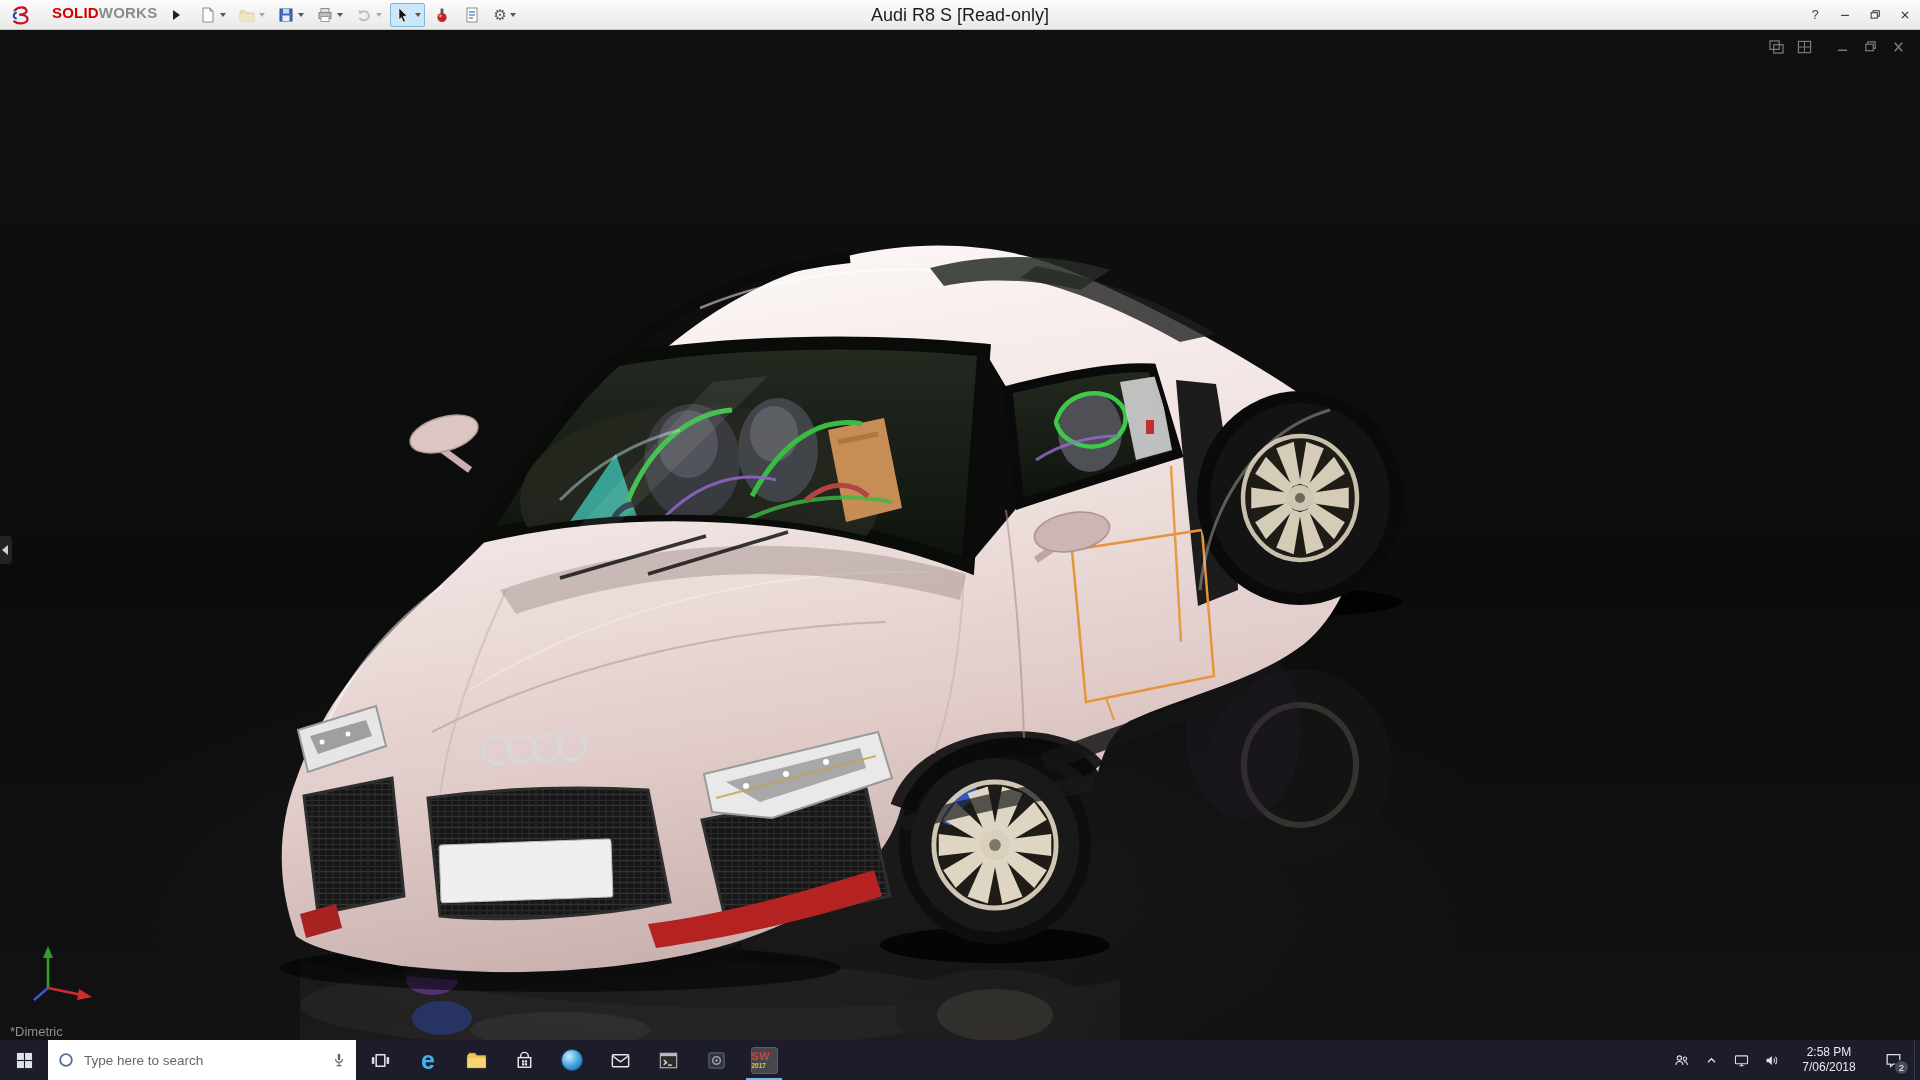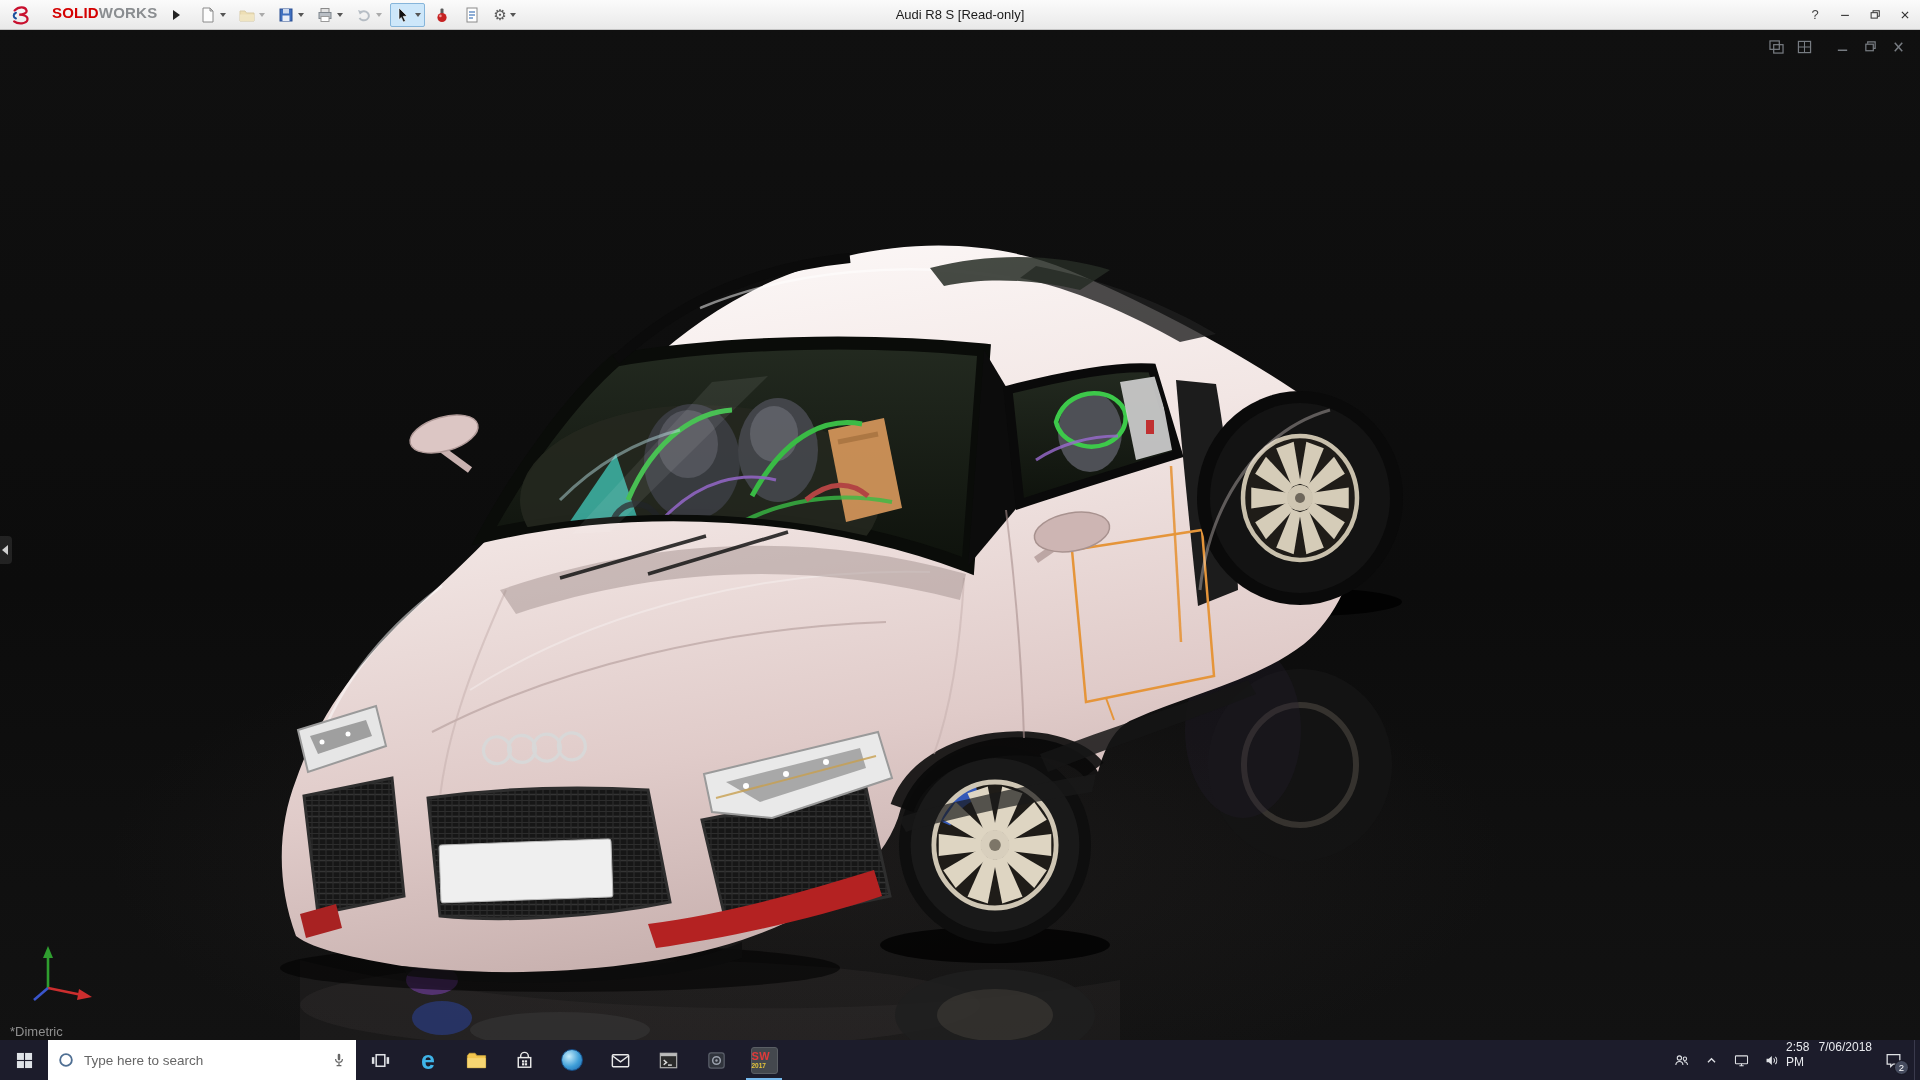--- a/index.html
+++ b/index.html
@@ -14,21 +14,21 @@
   .logo-works { font-weight:bold; font-size:15px; color:#8a8d90; letter-spacing:.2px; }
   .tb-expander { width:18px; height:22px; display:flex; align-items:center; justify-content:center; margin:0 10px 0 4px; cursor:pointer; }
   .play-tri { width:0; height:0; border-left:7px solid #222; border-top:5px solid transparent; border-bottom:5px solid transparent; }
   .toolbar { display:flex; align-items:center; gap:4px; }
   .tbtn { display:flex; align-items:center; gap:2px; padding:2px 3px; border:1px solid transparent; border-radius:2px; }
   .tbtn.active { background:#cde7fa; border-color:#86b5da; }
   .tbtn.disabled { opacity:.45; }
   .tbtn svg { width:18px; height:18px; display:block; }
   .caret { width:0; height:0; border-left:3.5px solid transparent; border-right:3.5px solid transparent; border-top:4px solid #555; margin-left:1px; }
   .gear-glyph { font-size:15px; color:#5a5a5a; line-height:18px; }
-  .doc-title { position:absolute; left:50%; top:0; transform:translateX(-50%); height:30px; line-height:30px; font-size:13px; color:#1b1b1b; white-space:nowrap; }
+  .doc-title { position:absolute; left:50%; top:0; transform:translateX(-50%); height:30px; line-height:30px; font-size:18px; color:#1b1b1b; white-space:nowrap; }
   .win-controls { margin-left:auto; display:flex; align-items:center; height:100%; }
   .wc { width:30px; height:100%; display:flex; align-items:center; justify-content:center; color:#444; font-size:13px; }
   .wc svg { width:14px; height:14px; }
 
   
   .viewport { position:relative; flex:1 1 auto; height:1010px; overflow:hidden;
     background: radial-gradient(ellipse 1000px 360px at 42% 82%, rgba(72,64,62,.22), transparent 70%),
                 linear-gradient(#101010,#0c0c0c 55%, #121212 100%); }
   .model { position:absolute; inset:0; width:100%; height:100%; }
   .doc-win-controls { position:absolute; top:8px; right:12px; display:flex; align-items:center; gap:8px; }
@@ -52,21 +52,21 @@
   .tb-app svg { width:23px; height:23px; }
   .tb-app.active::after { content:""; position:absolute; left:6px; right:6px; bottom:0; height:2px; background:#76b9ed; }
   .edge-e { font-size:25px; font-weight:bold; color:#3fb4e8; line-height:1; }
   .circle-ic { width:22px; height:22px; border-radius:50%; background:radial-gradient(circle at 35% 32%, #c6ecfa, #3f9fd8 55%, #1b61a8); border:1px solid #174f88; }
   .sw-ic { width:27px; height:27px; background:#44484e; border:1px solid #5a5e64; border-radius:3px; display:flex; flex-direction:column; align-items:flex-start; justify-content:center; line-height:1; }
   .sw-ic span { color:#e23a3a; font-weight:bold; font-size:11px; letter-spacing:.5px; }
   .sw-ic em { font-style:normal; color:#e8c63a; font-weight:bold; font-size:6.5px; margin-top:1px; }
   .tb-spacer { flex:1 1 auto; }
   .tray-ic { width:30px; display:flex; align-items:center; justify-content:center; cursor:pointer; }
   .tray-ic svg { width:17px; height:17px; }
-  .tb-clock { width:86px; display:flex; flex-direction:row; align-items:flex-start; justify-content:center; font-size:12px; line-height:15px; cursor:default; }
+  .tb-clock { width:86px; display:flex; flex-direction:column; align-items:center; justify-content:center; font-size:12px; line-height:15px; cursor:default; }
   .tb-action { position:relative; width:42px; display:flex; align-items:center; justify-content:center; cursor:pointer; }
   .tb-action svg { width:19px; height:19px; }
   .badge { position:absolute; right:5px; bottom:5px; min-width:15px; height:15px; border-radius:50%; background:#454b5e; border:1px solid #14141f; color:#fff; font-size:9.5px; display:flex; align-items:center; justify-content:center; }
   .tb-showdesk { width:6px; border-left:1px solid #3a3a4c; cursor:pointer; }
 </style>
 </head>
 <body>
 
 <div class="screen">
 

